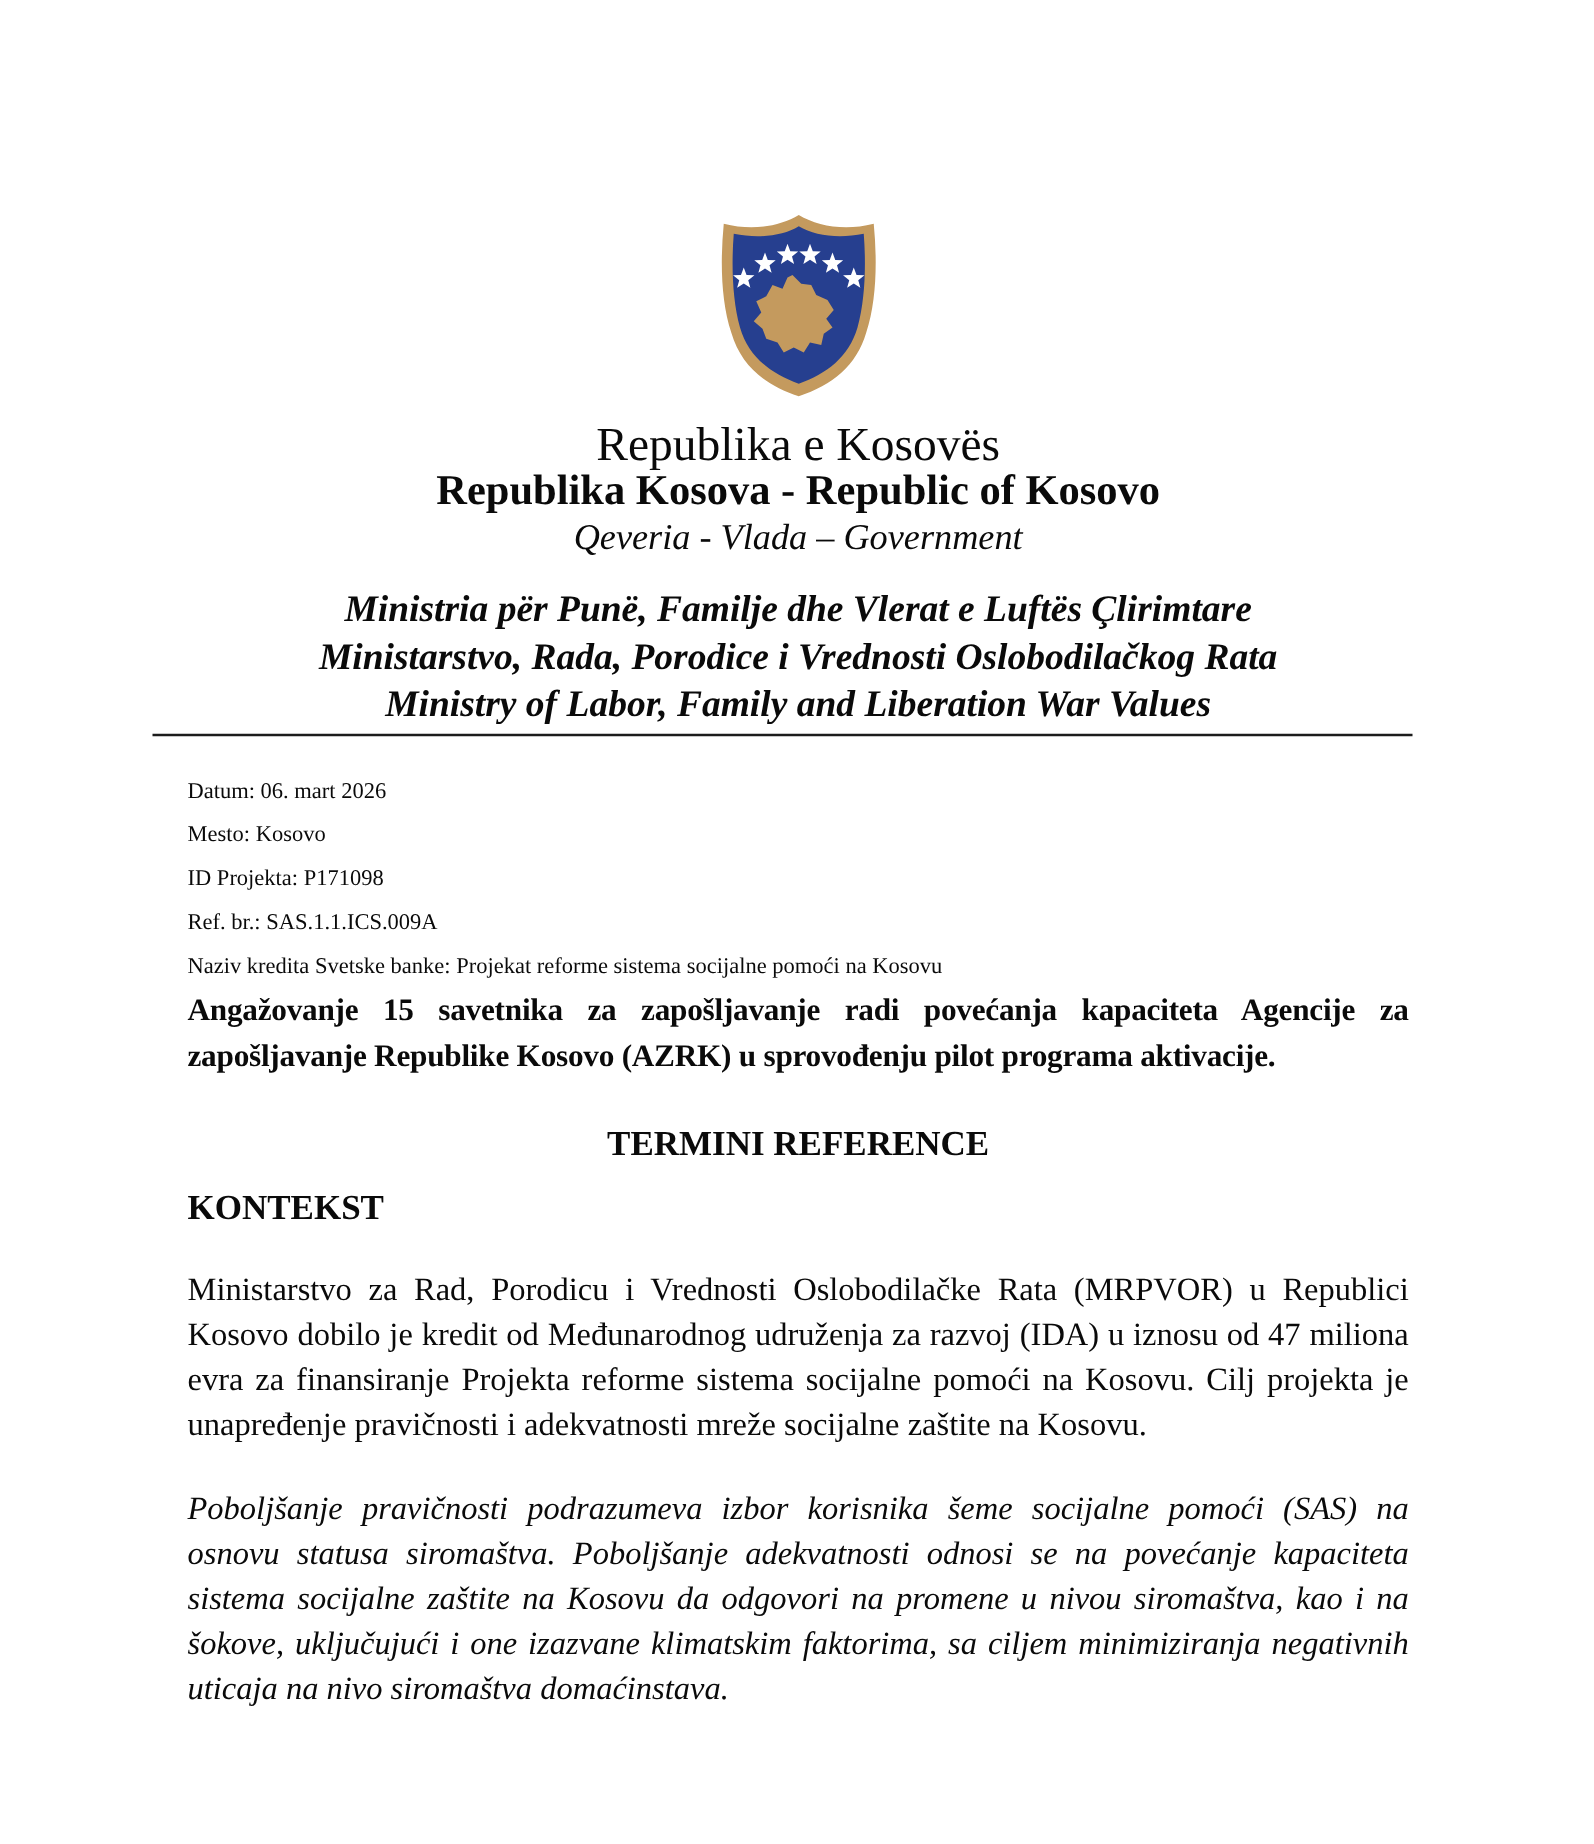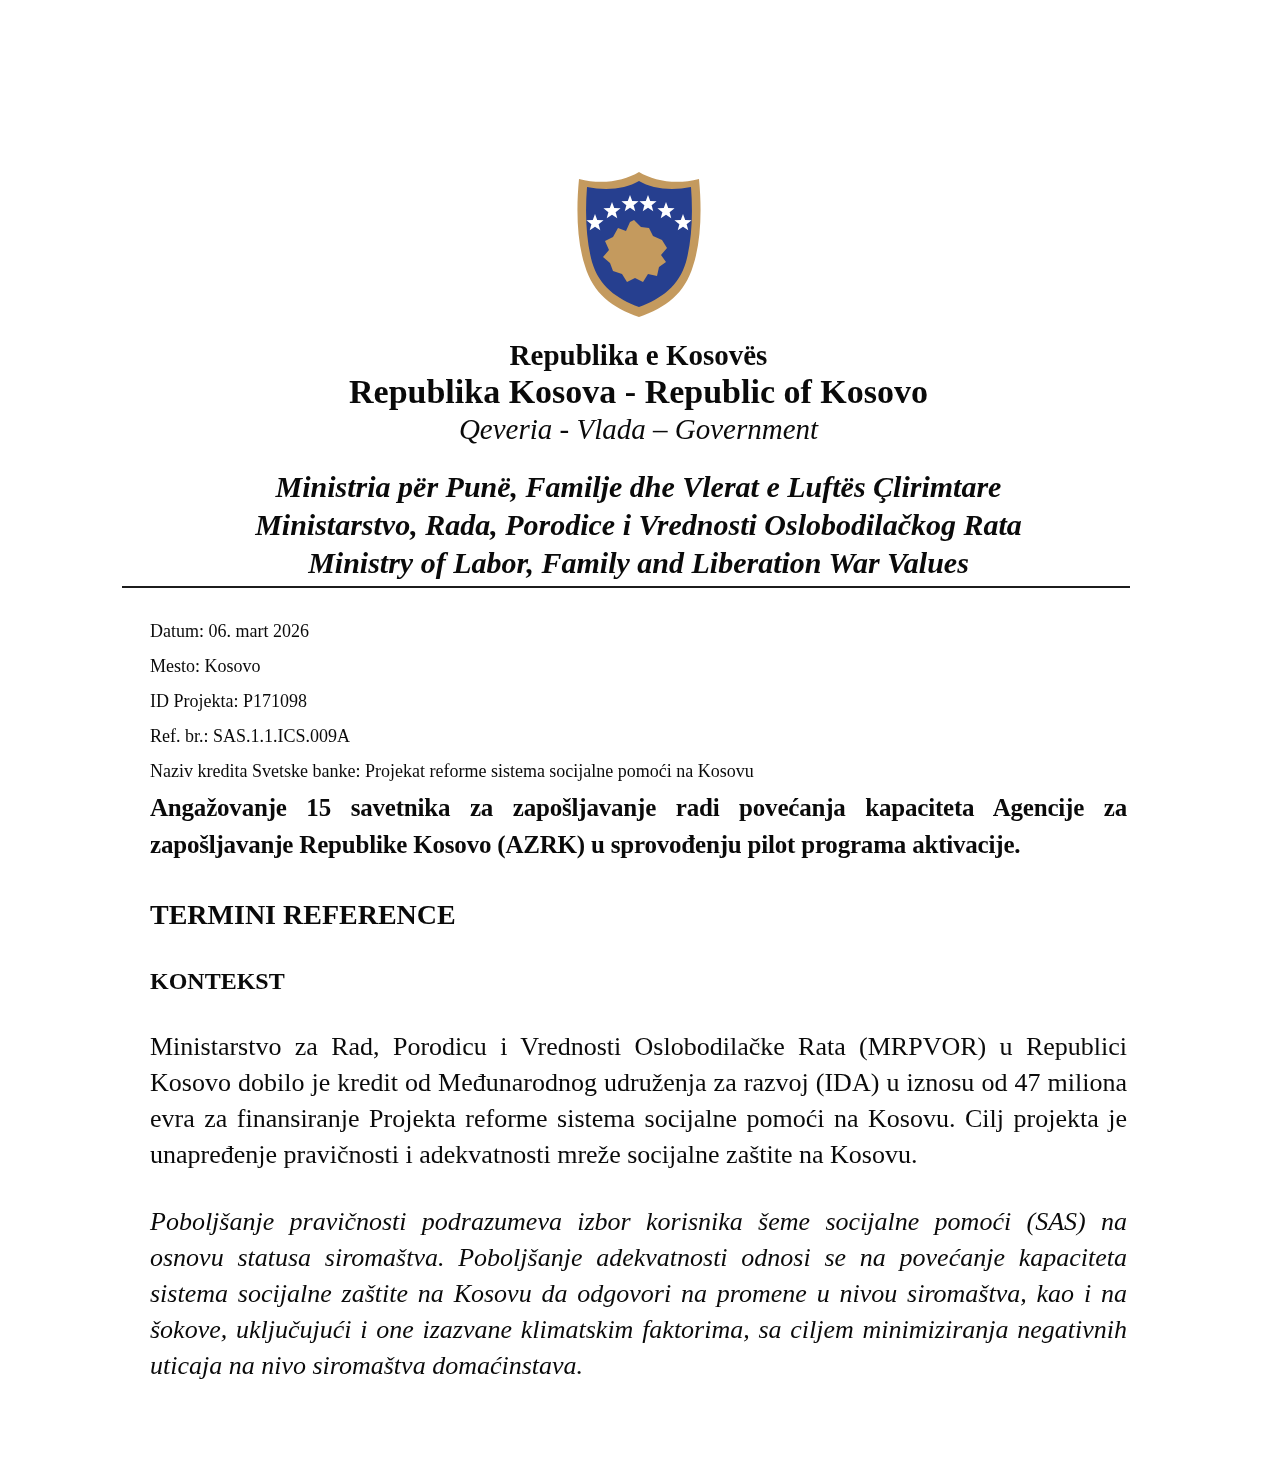--- a/index.html
+++ b/index.html
@@ -15,21 +15,21 @@
     font-family:"Liberation Serif","DejaVu Serif",serif;
     overflow:hidden;
   }
   .page{position:relative;width:1275px;height:1475px;overflow:hidden;}
   .content{padding:0 148px 0 150px;}
 
   .emblem-wrap{padding-top:170px;text-align:center;}
   .emblem-wrap svg{width:130px;height:148px;display:inline-block;}
 
   .gov-header{margin-top:16px;text-align:center;}
-  .gov-header .l1{font-size:29px;font-weight:bold;line-height:34px;}
+  .gov-header .l1{font-size:38px;font-weight:normal;line-height:34px;}
   .gov-header .l2{font-size:34px;font-weight:bold;line-height:40px;text-align:center;}
   .gov-header .l3{font-size:29px;font-style:italic;line-height:34px;}
 
   .ministry{margin-top:22px;text-align:center;font-weight:bold;font-style:italic;}
   .ministry div{font-size:30px;line-height:38px;}
 
   .header-rule{
     border:none;border-top:2px solid #1c1c1c;
     margin:4px 0 0 -28px;width:calc(100% + 31px);
   }
@@ -37,22 +37,22 @@
   .meta{margin-top:26px;font-size:18px;line-height:35px;}
   .meta div{white-space:nowrap;}
 
   .req-title{margin-top:20px;text-align:center;font-weight:bold;font-size:28px;line-height:35px;}
   .req-subtitle{
     margin-top:0;text-align:justify;font-weight:bold;
     font-size:25px;line-height:37px;letter-spacing:-0.2px;
     text-justify:inter-word;hyphens:none;
   }
 
-  .section-title{margin-top:34px;text-align:left;font-weight:bold;font-size:28px;line-height:35px;}
-  .context-heading{margin-top:32px;text-align:left;font-weight:bold;font-size:24px;line-height:35px;}
+  .section-title{margin-top:34px;text-align:center;font-weight:bold;font-size:28px;line-height:35px;}
+  .context-heading{margin-top:16px;text-align:left;font-weight:bold;font-size:28px;line-height:35px;}
 
   .body-para{
     text-align:justify;text-justify:inter-word;hyphens:none;
     font-size:26px;line-height:36px;
   }
   .para-1{margin-top:30px;}
   .para-2{margin-top:31px;font-style:italic;}
 </style>
 </head>
 <body>

